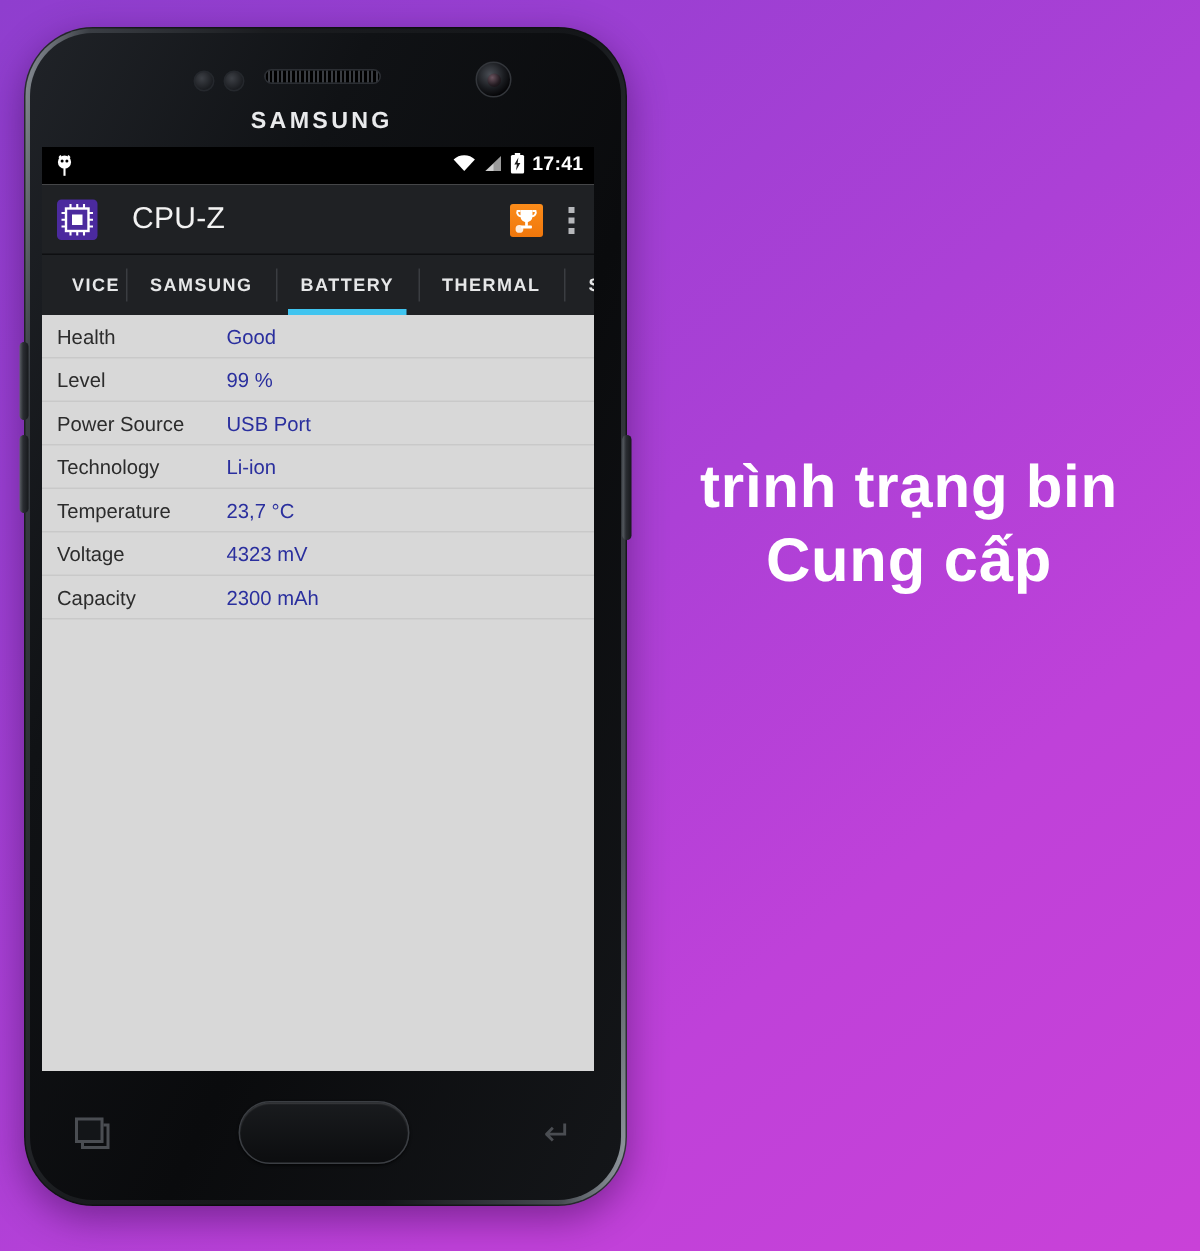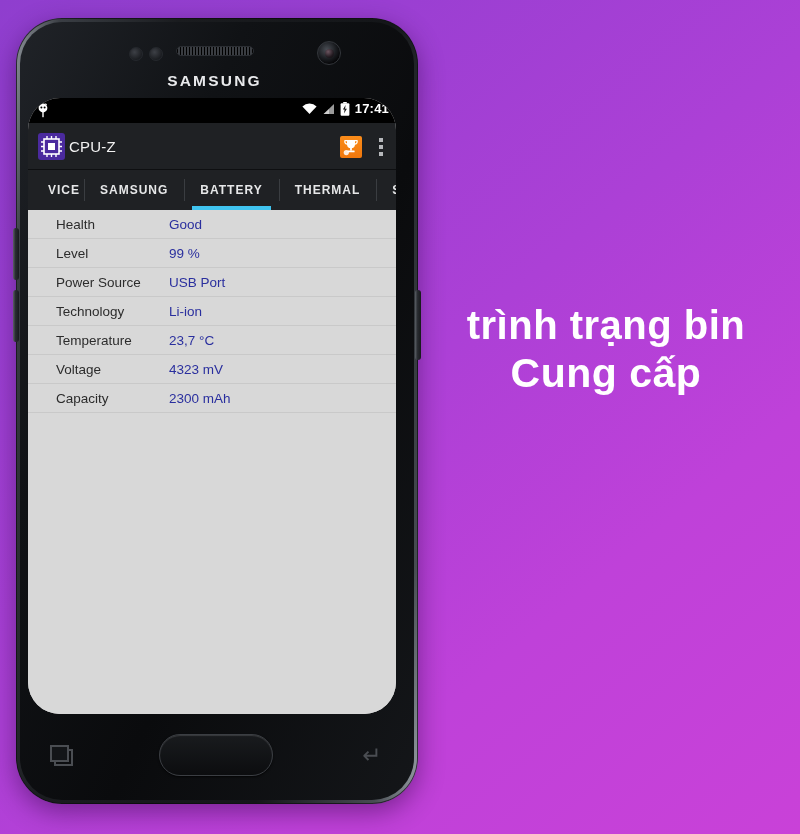--- a/index.html
+++ b/index.html
@@ -64,21 +64,21 @@
     background:radial-gradient(circle at 35% 30%, #6c5560 0%, #241c22 60%, #0a080a 100%);
   }
   #brand {
     position:absolute; left:0; right:0; top:40px; text-align:center;
     color:#e9eaec; font-size:15.5px; font-weight:bold; letter-spacing:2.2px;
   }
 
   
   #screen {
     position:absolute; left:12px; top:80px; width:368px; height:616px;
-    background:#d8d8d8; overflow:hidden;border-radius:32px;
+    background:#d8d8d8; overflow:hidden;
   }
 
   
   #status-bar {
     height:25px; background:#000; position:relative;
     display:flex; align-items:center; color:#fff;
   }
   #notif-icon { margin-left:8px; width:14px; height:15px; position:relative; }
   #clock {
     position:absolute; right:7px; top:3px; font-size:13px; font-weight:bold;
@@ -92,21 +92,21 @@
   #action-bar {
     height:47px; background:#1f2124; display:flex; align-items:center;
     padding:0 10px; position:relative;
     border-bottom:1px solid #0e0f11;
   }
   #app-icon {
     width:27px; height:27px; border-radius:3px;
     background:#4b2a9e; position:relative; flex:none;
   }
   #app-title {
-    color:#f2f2f2; font-size:15px; margin-left:4px; letter-spacing:.2px;
+    color:#f2f2f2; font-size:20px; margin-left:23px; letter-spacing:.2px;
   }
   #action-right {
     position:absolute; right:10px; top:0; height:47px;
     display:flex; align-items:center; gap:14px;
   }
   #bench-icon {
     width:22px; height:22px; border-radius:2px;
     background:linear-gradient(#fb8c1a,#f0770c); position:relative;
   }
   #overflow-menu { display:flex; flex-direction:column; gap:3px; padding:2px 3px; }
@@ -131,21 +131,21 @@
   .tab.active::after {
     content:""; position:absolute; left:8px; right:8px; bottom:0; height:4px;
     background:#40c4ef;
   }
   #tab-device  { width:56px; padding:0; justify-content:flex-end; padding-right:4px;text-align:center; }
 
   
   #content { background:#d8d8d8; height:504px; }
   .row {
     height:29px; display:flex; align-items:center;
-    border-bottom:1px solid #c9c9c9; padding-left:28px;
+    border-bottom:1px solid #c9c9c9; padding-left:10px;
   }
   .row-label { width:113px; color:#2c2c2c; font-size:13.5px; flex:none; }
   .row-value { color:#2a2f9e; font-size:13.5px; }
 
   
   #bezel-bottom {
     position:absolute; left:12px; right:12px; top:700px; height:74px;
     display:flex; align-items:center; justify-content:space-between;
     padding:0 22px;
   }

